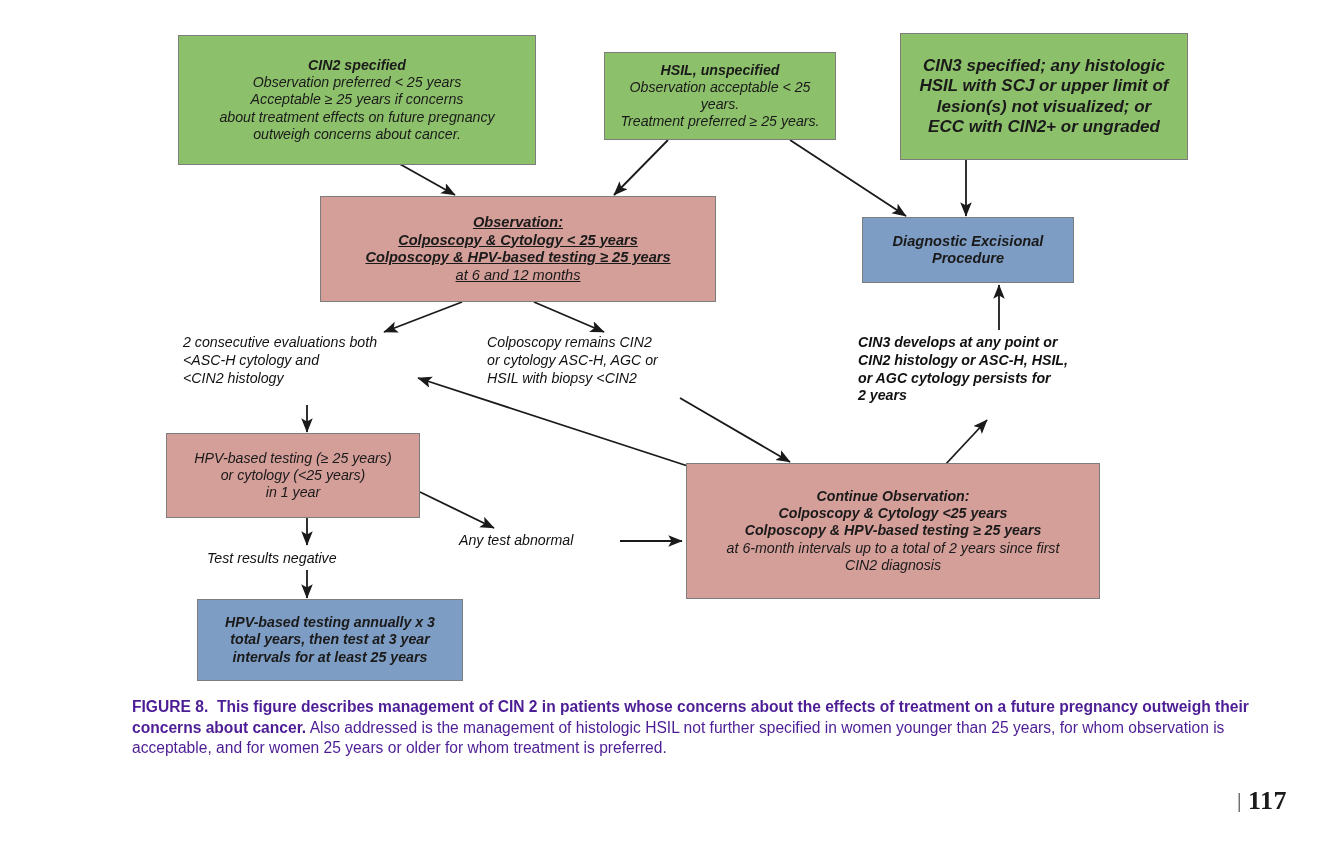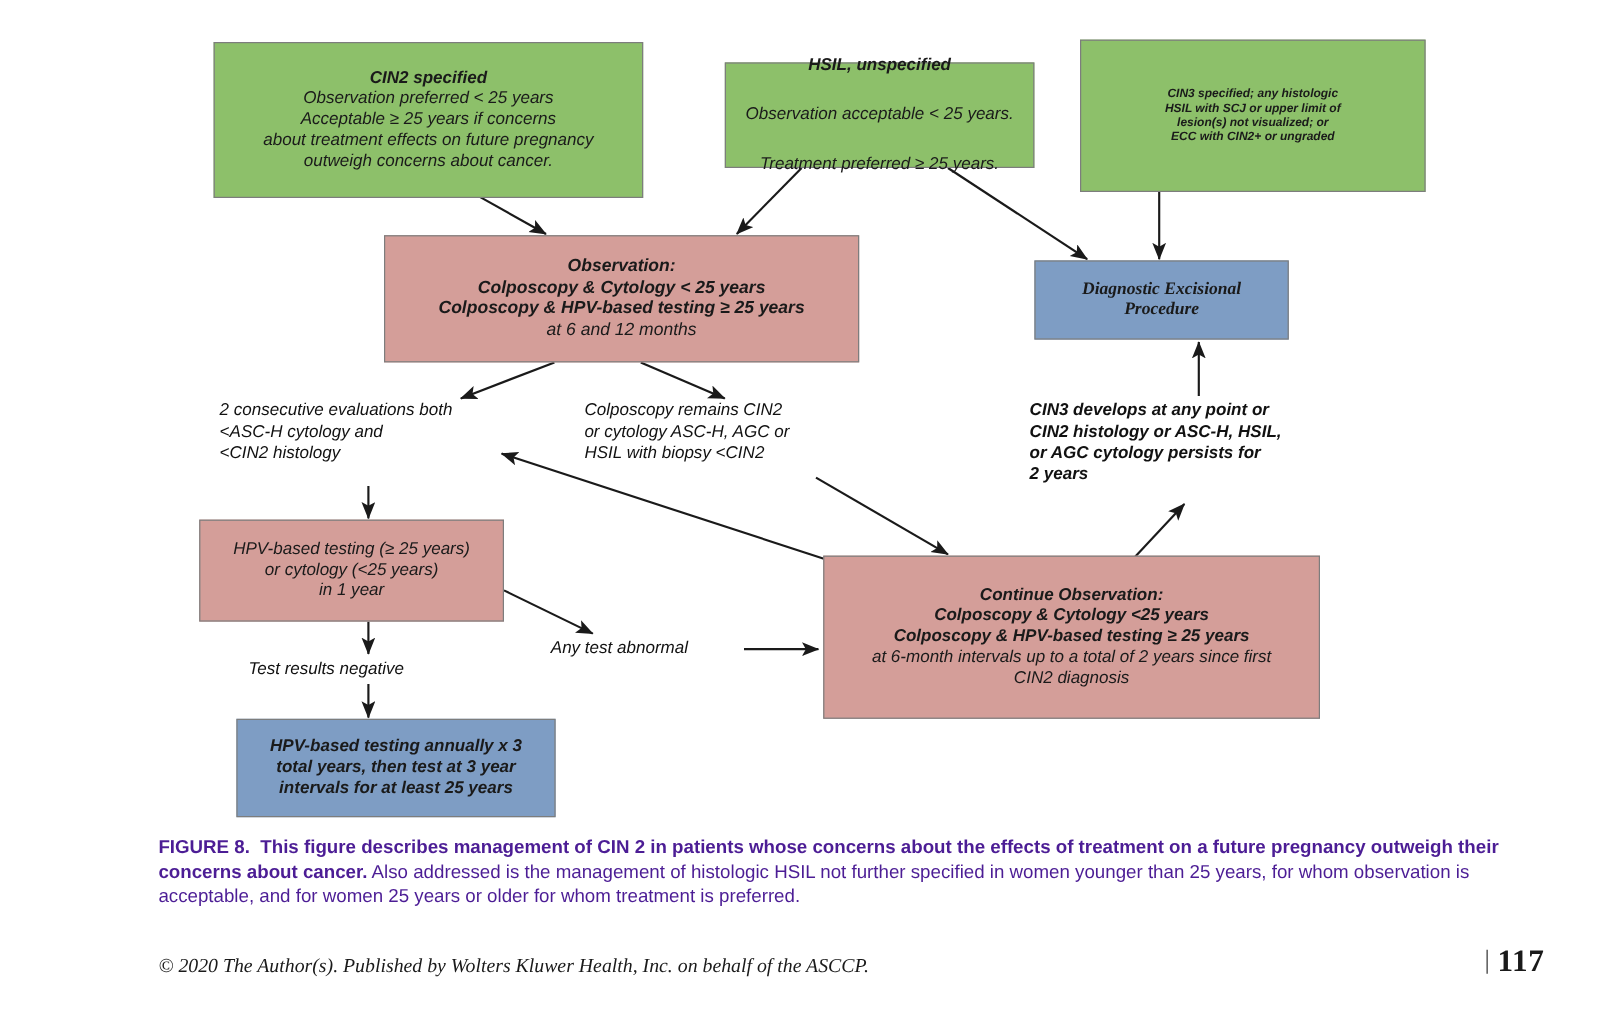--- a/index.html
+++ b/index.html
@@ -165,41 +165,41 @@
     </svg>
 
     <div class="node green" style="left:178px; top:35px; width:358px; height:130px; font-size:14.2px;">
       <span class="ln b">CIN2 specified</span>
       <span class="ln i">Observation preferred &lt; 25 years</span>
       <span class="ln i">Acceptable ≥ 25 years if concerns</span>
       <span class="ln i">about treatment effects on future pregnancy</span>
       <span class="ln i">outweigh concerns about cancer.</span>
     </div>
 
-    <div class="node green" style="left:604px; top:52px; width:258px; height:88px; font-size:14.2px;gap:24px;">
+    <div class="node green" style="left:604px; top:52px; width:232px; height:88px; font-size:14.2px;">
       <span class="ln b">HSIL, unspecified</span>
       <span class="ln i">Observation acceptable &lt; 25 years.</span>
       <span class="ln i">Treatment preferred ≥ 25 years.</span>
     </div>
 
-    <div class="node green" style="left:900px; top:33px; width:288px; height:127px; font-size:10px;">
+    <div class="node green" style="left:900px; top:33px; width:288px; height:127px; font-size:17px;">
       <span class="ln b">CIN3 specified; any histologic</span>
       <span class="ln b">HSIL with SCJ or upper limit of</span>
       <span class="ln b">lesion(s) not visualized; or</span>
       <span class="ln b">ECC with CIN2+ or ungraded</span>
     </div>
 
-    <div class="node rose" style="left:320px; top:196px; width:396px; height:106px; font-size:14.6px;">
+    <div class="node rose" style="left:320px; top:196px; width:396px; height:106px; font-size:14.6px;text-decoration:underline;">
       <span class="ln b">Observation:</span>
       <span class="ln b">Colposcopy &amp; Cytology &lt; 25 years</span>
       <span class="ln b">Colposcopy &amp; HPV-based testing ≥ 25 years</span>
       <span class="ln i">at 6 and 12 months</span>
     </div>
 
-    <div class="node blue" style="left:862px; top:217px; width:212px; height:66px; font-size:14.6px;font-family:Liberation Serif, serif;">
+    <div class="node blue" style="left:862px; top:217px; width:212px; height:66px; font-size:14.6px;">
       <span class="ln b">Diagnostic Excisional</span>
       <span class="ln b">Procedure</span>
     </div>
 
     <div class="node rose" style="left:166px; top:433px; width:254px; height:85px; font-size:14.2px;">
       <span class="ln i">HPV-based testing (≥ 25 years)</span>
       <span class="ln i">or cytology (&lt;25 years)</span>
       <span class="ln i">in 1 year</span>
     </div>
 
@@ -235,19 +235,18 @@
     <div class="label" style="left:459px; top:532px; width:155px; font-size:14.2px;">Any test abnormal</div>
 
   </div>
 
   <div id="caption">
     <span class="figlead">FIGURE 8.</span><span>&nbsp; </span><span class="figbold">This figure describes management of CIN 2 in patients whose concerns about the effects of treatment on a future pregnancy outweigh their concerns about cancer.</span><span> Also addressed is the management of histologic HSIL not further specified in women younger than 25 years, for whom observation is acceptable, and for women 25 years or older for whom treatment is preferred.</span>
   </div>
 
   <div id="footer-rule"></div>
 
-  <div id="copyright">© 2020 The Author(s). Published by Wolters Kluwer Health, Inc. on behalf of the ASCCP.</div>
 
   <div id="pagenum">
     <span class="bar">|</span><span>117</span>
   </div>
 
 </div>
 
 </body></html>

